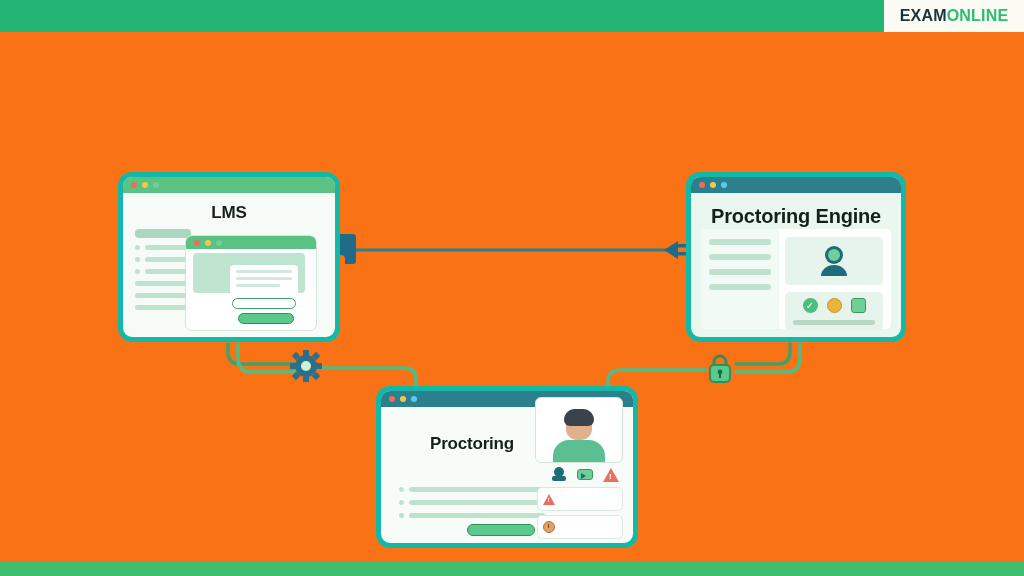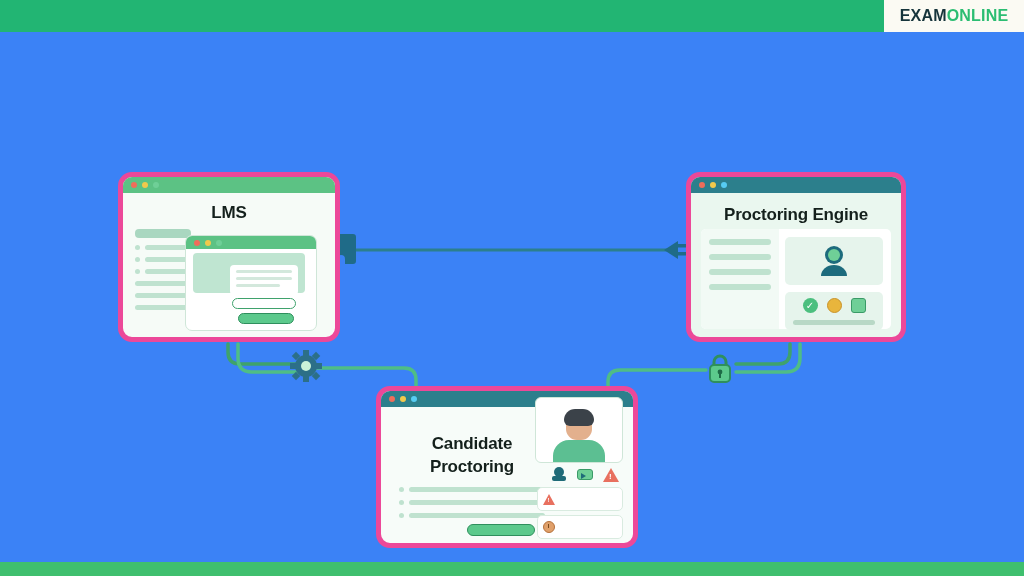--- a/index.html
+++ b/index.html
@@ -6,21 +6,21 @@
     margin: 0; padding: 0;
     background: #ffffff;
   }
   body {
     font-family: "Liberation Sans", sans-serif;
   }
   #stage {
     position: relative;
     width: 1024px;
     height: 576px;
-    background: #3b82f6;
+    background: #f97316;
     overflow: hidden;
   }
   
   .topbar {
     position: absolute; left: 0; top: 0;
     width: 1024px; height: 32px;
     background: #22b573;
   }
   .logo-panel {
     position: absolute; right: 0; top: 0;
@@ -51,21 +51,21 @@
     color: #10352a;
     font-size: 34px;
     font-weight: bold;
     line-height: 1.42;
     letter-spacing: -0.3px;
   }
   
   .win {
     position: absolute;
     background: #ffffff;
-    border: 5px solid #ec4899;
+    border: 5px solid #14b8a6;
     border-radius: 14px;
     box-sizing: border-box;
     overflow: hidden;
   }
   .titlebar {
     height: 16px;
     display: flex;
     align-items: center;
     padding-left: 8px;
     gap: 5px;
@@ -132,21 +132,21 @@
   .pill.outline { background: #ffffff; border: 1.6px solid #3fa26c; }
   .pill.solid { background: #5cc98c; border: 1.6px solid #2f8f5d; }
   
   #proctor-window {
     left: 686px; top: 172px;
     width: 220px; height: 170px;
     background: #eaf7ef;
   }
   #proctor-window .titlebar { background: #2c7f8c; }
   #proctor-title {
-    font-size: 17px;
+    font-size: 20px;
     margin-top: 12px;
   }
   .pe-body {
     position: absolute; left: 10px; top: 52px;
     right: 10px; bottom: 8px;
     background: #ffffff;
     border-radius: 5px;
     display: flex;
   }
   .pe-side {
@@ -465,21 +465,20 @@
   </div>
 
   <div class="win" id="candidate-window">
     <div class="titlebar">
       <span class="dot r"></span>
       <span class="dot y"></span>
       <span class="dot b"></span>
     </div>
 
     <div class="win-title" id="candidate-title">
-      <div>Candidate</div>
       <div>Proctoring</div>
     </div>
 
     <div class="cand-left">
       <div class="bullet-row">
           <span class="bullet"></span>
           <span class="bar" style="width:120px;"></span>
         </div>
       <div class="bullet-row">
           <span class="bullet"></span>

